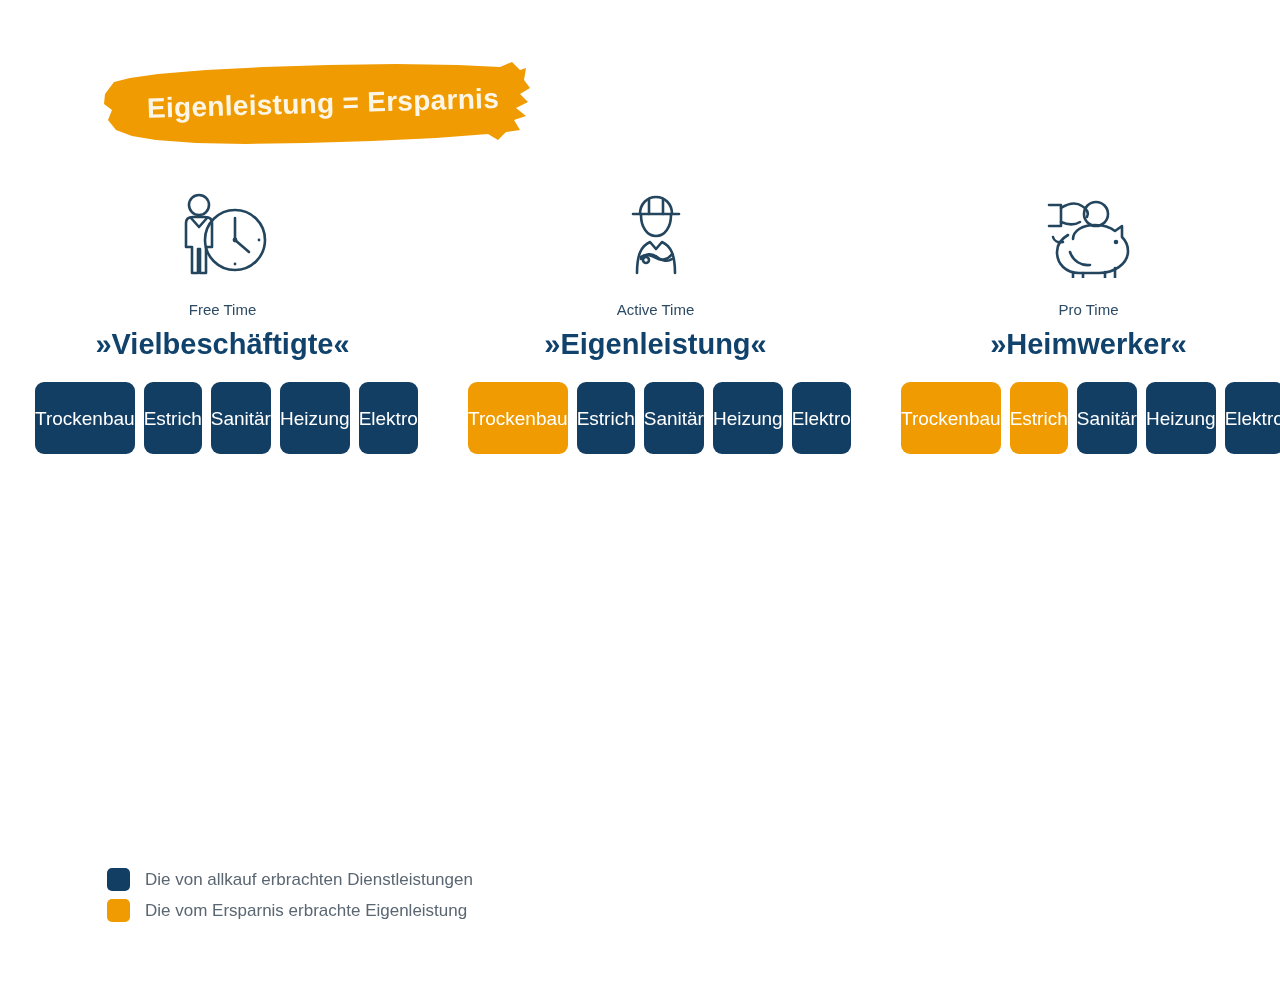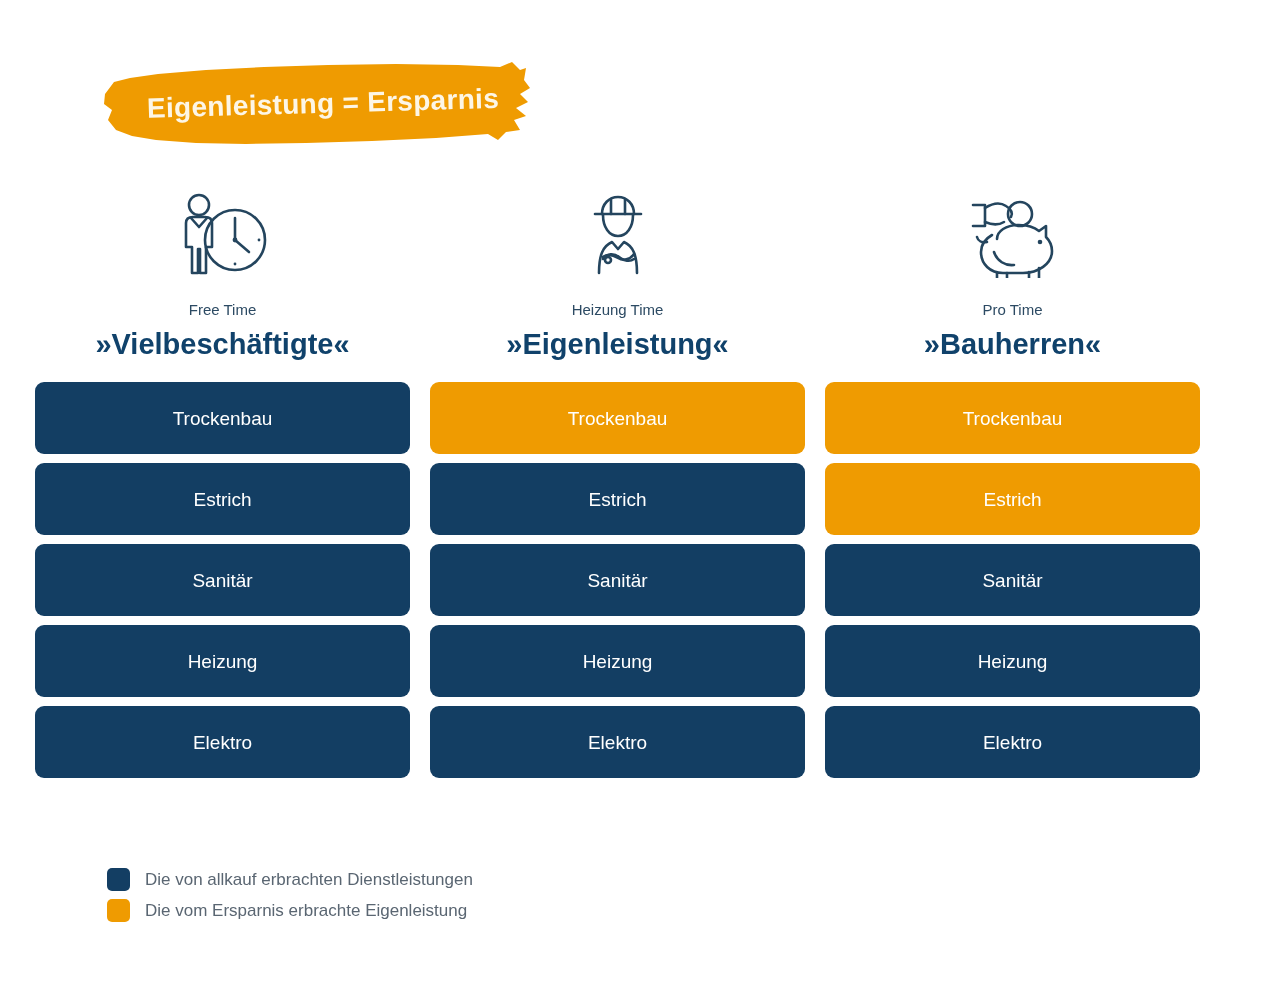--- a/index.html
+++ b/index.html
@@ -52,21 +52,21 @@
     box-sizing: border-box;
   }
 
   
   .columns {
     position: absolute;
     left: 35px;
     top: 190px;
     width: 1213px;
     display: flex;
-    gap: 20px;
+    gap: 58px;
   }
   .column {
     width: 375px;
     display: flex;
     flex-direction: column;
     align-items: center;
   }
   .col-icon {
     height: 90px;
     display: flex;
@@ -90,21 +90,21 @@
     font-weight: bold;
     color: #10426b;
     line-height: 1.05;
     text-align: right;
     white-space: nowrap;
   }
   .bars {
     margin-top: 23px;
     width: 375px;
     display: flex;
-    flex-direction: column;
+    flex-direction: row;
     gap: 9px;
   }
   .bar {
     height: 72px;
     border-radius: 9px;
     display: flex;
     align-items: center;
     justify-content: center;
     font-size: 19px;
     color: #ffffff;
@@ -189,21 +189,21 @@
         <path d="M17,22 L63,22"></path>
         <path d="M33,22 L33,7"></path>
           <path d="M47,22 L47,7"></path>
         <path d="M25,23 C25,35 31,44 40,44 C49,44 55,35 55,23"></path>
         <path d="M21,81 C21,63 25,54 34,50 L40,57 L46,50 C55,54 59,63 59,81"></path>
         <path d="M25,67 C29,61 36,61 41,65 C46,69 52,70 56,67"></path>
         <path d="M56,62 C52,68 45,69 40,66 C35,63 29,62 25,65"></path>
         <circle cx="30" cy="68" r="3"></circle>
       </svg>
     </div>
-    <div class="col-kicker">Heizung Time</div>
+    <div class="col-kicker">Active Time</div>
     <div class="col-title">»Eigenleistung«</div>
     <div class="bars">
       <div class="bar orange">Trockenbau</div>
       <div class="bar navy">Estrich</div>
       <div class="bar navy">Sanitär</div>
       <div class="bar navy">Heizung</div>
       <div class="bar navy">Elektro</div>
     </div>
   </div>
 
@@ -219,21 +219,21 @@
         <path d="M20,50 C15,51 11,49 10,45"></path>
         <path d="M27,60 C30,69 38,74 47,73"></path>
         <path d="M30,81 L30,86"></path>
           <path d="M40,81 L40,86"></path>
         <path d="M62,80 L62,86"></path>
           <path d="M72,76 L72,86"></path>
         <circle cx="73" cy="50" r="2.3" fill="#24455e" stroke="none"></circle>
       </svg>
     </div>
     <div class="col-kicker">Pro Time</div>
-    <div class="col-title">»Bauherren«</div>
+    <div class="col-title">»Heimwerker«</div>
     <div class="bars">
       <div class="bar orange">Trockenbau</div>
       <div class="bar orange">Estrich</div>
       <div class="bar navy">Sanitär</div>
       <div class="bar navy">Heizung</div>
       <div class="bar navy">Elektro</div>
     </div>
   </div>
 
 </div>

